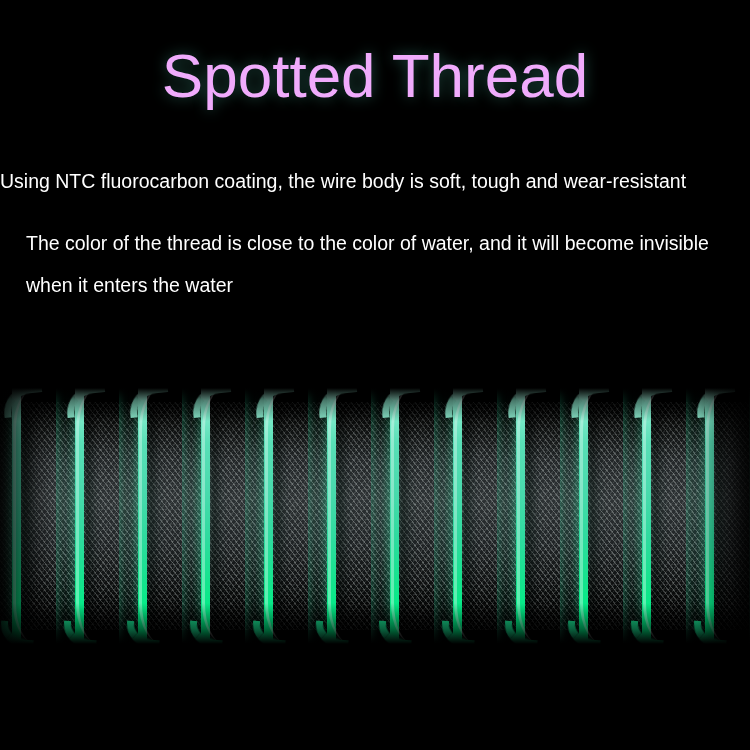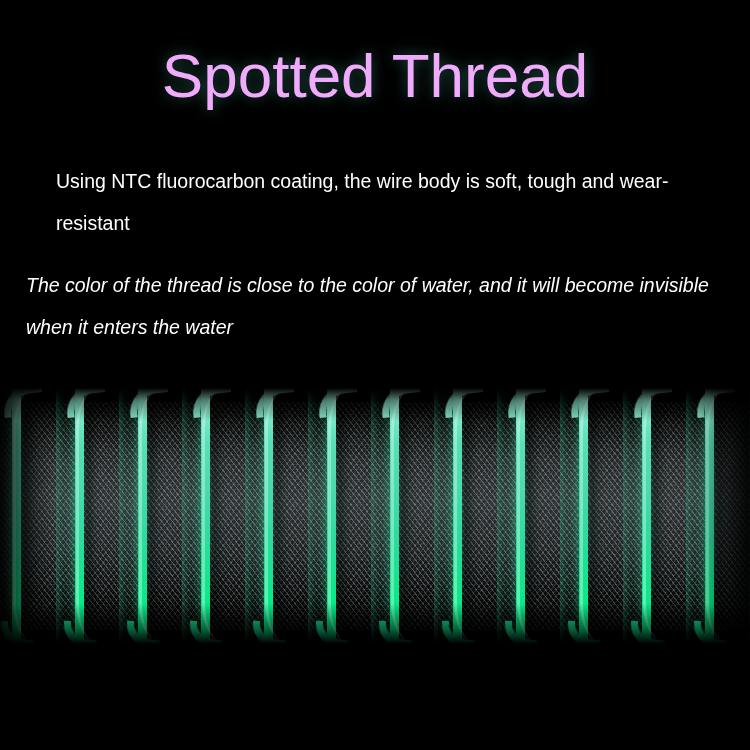--- a/index.html
+++ b/index.html
@@ -46,28 +46,26 @@
     top:160px; left:0; right:0;
   }
   .desc-para {
     color:#FFFFFF;
     font-size:19.5px;
     line-height:42px;
     font-weight:400;
     white-space:normal;
   }
   .desc-para.p1 {
-    padding-left:56px;
     padding-right:44px;
   }
   .desc-para.p2 {
     padding-left:26px;
     padding-right:14px;
     margin-top:20px;
-    font-style:italic;
   }
 
   
   .photo-band {
     position:absolute;
     left:0;
     top:388px;
     width:750px;
     height:256px;
     overflow:hidden;

